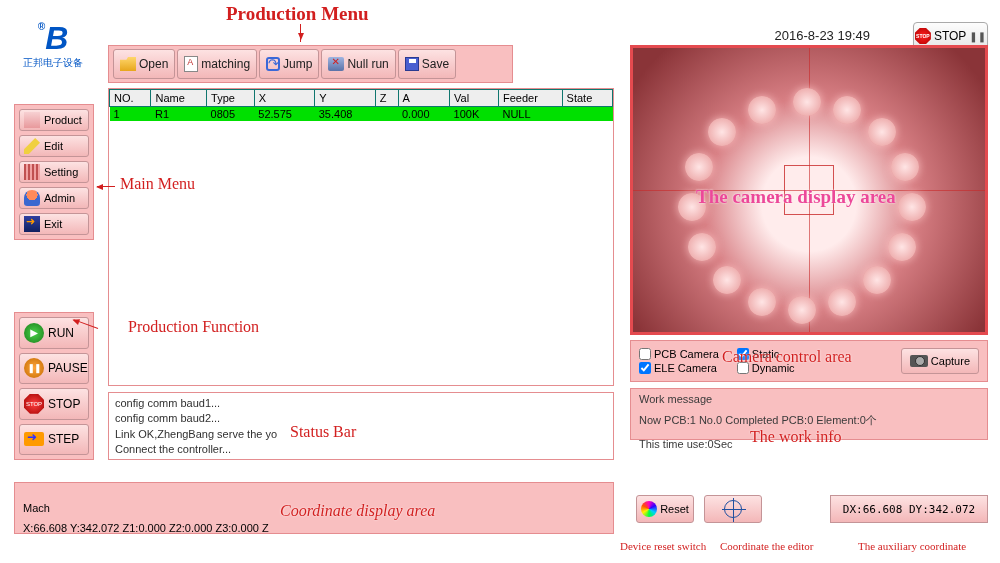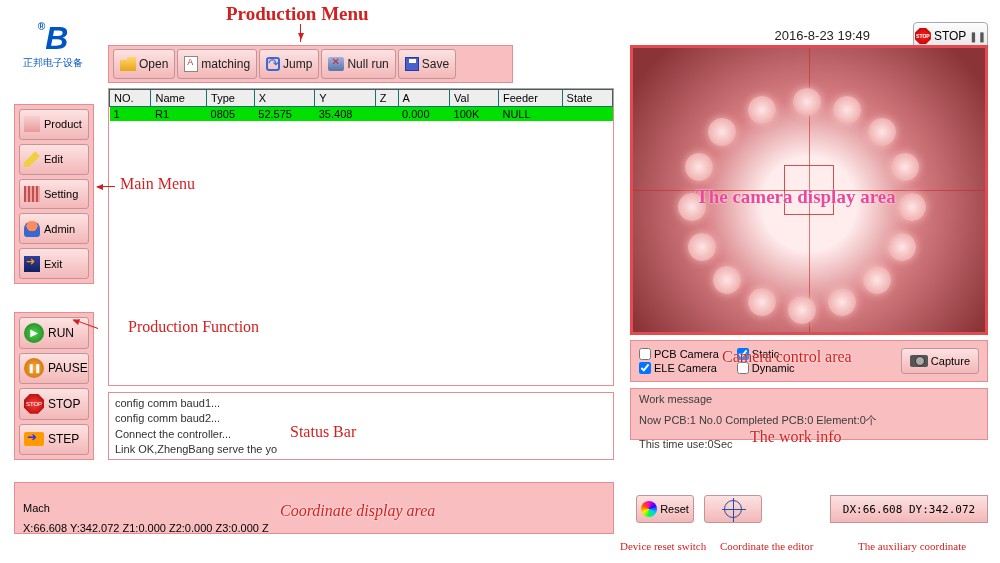--- a/index.html
+++ b/index.html
@@ -19,21 +19,21 @@
 .top-stop .stop-oct { width: 16px; height: 16px; background: radial-gradient(#ff2020,#b00000); clip-path: polygon(30% 0,70% 0,100% 30%,100% 70%,70% 100%,30% 100%,0 70%,0 30%); display: flex; align-items: center; justify-content: center; color: #fff; font-size: 5px; font-weight: bold; }
 
 
 .panel { background: #f9bfc0; border: 1px solid #e58d90; }
 
 
 .prod-menu { position: absolute; left: 108px; top: 45px; width: 405px; height: 38px; display: flex; align-items: center; padding: 0 4px; gap: 2px; }
 .tool-btn { height: 30px; display: flex; align-items: center; gap: 3px; padding: 0 6px; border: 1px solid #c49497; border-radius: 3px; background: linear-gradient(#fde2e2,#f3b7b8); font-size: 12px; color: #202020; }
 
 
-.main-menu { position: absolute; left: 14px; top: 104px; width: 80px; height: 180px; display: flex; flex-direction: column; gap: 4px; padding: 4px; }
+.main-menu { position: absolute; left: 14px; top: 104px; width: 80px; height: 136px; display: flex; flex-direction: column; gap: 4px; padding: 4px; }
 .mm-btn { flex: 1; display: flex; align-items: center; gap: 4px; padding-left: 4px; border: 1px solid #c49497; border-radius: 3px; background: linear-gradient(#fde2e2,#f3b7b8); font-size: 11px; }
 .mm-btn .ic { width: 16px; height: 16px; }
 
 
 .run-ctrl { position: absolute; left: 14px; top: 312px; width: 80px; height: 148px; display: flex; flex-direction: column; gap: 4px; padding: 4px; }
 .run-btn { flex: 1; display: flex; align-items: center; gap: 4px; padding-left: 4px; border: 1px solid #c49497; border-radius: 3px; background: linear-gradient(#fde2e2,#f3b7b8); font-size: 12px; }
 
 
 .circ { width: 20px; height: 20px; border-radius: 50%; display: flex; align-items: center; justify-content: center; font-size: 10px; color: #fff; }
 .circ.play { background: radial-gradient(#4cd24c,#1a7d1a); }
@@ -221,22 +221,22 @@
         <td>NULL</td>
         <td></td>
       </tr>
     </tbody>
   </table>
 </div>
 
 <div class="status-bar">
   <div>config comm baud1...</div>
   <div>config comm baud2...</div>
+  <div>Link OK,ZhengBang serve the yo</div>
   <div>Connect the controller...</div>
-  <div>Link OK,ZhengBang serve the yo</div>
 </div>
 
 <div class="camera">
   <div class="crosshair-h"></div>
   <div class="crosshair-v"></div>
   <div class="target"></div>
 
   <div class="led" style="left:160px; top:40px;"></div>
   <div class="led" style="left:200px; top:48px;"></div>
   <div class="led" style="left:235px; top:70px;"></div>

